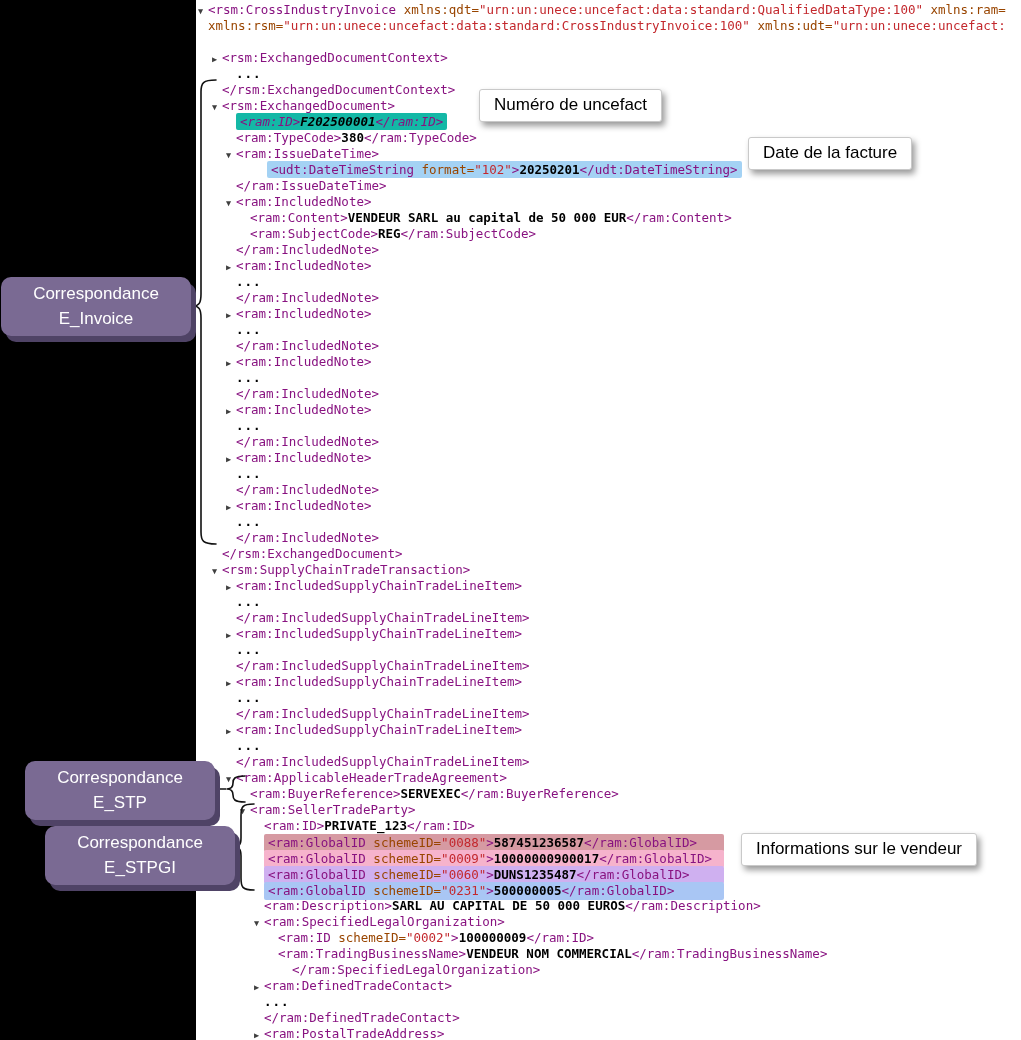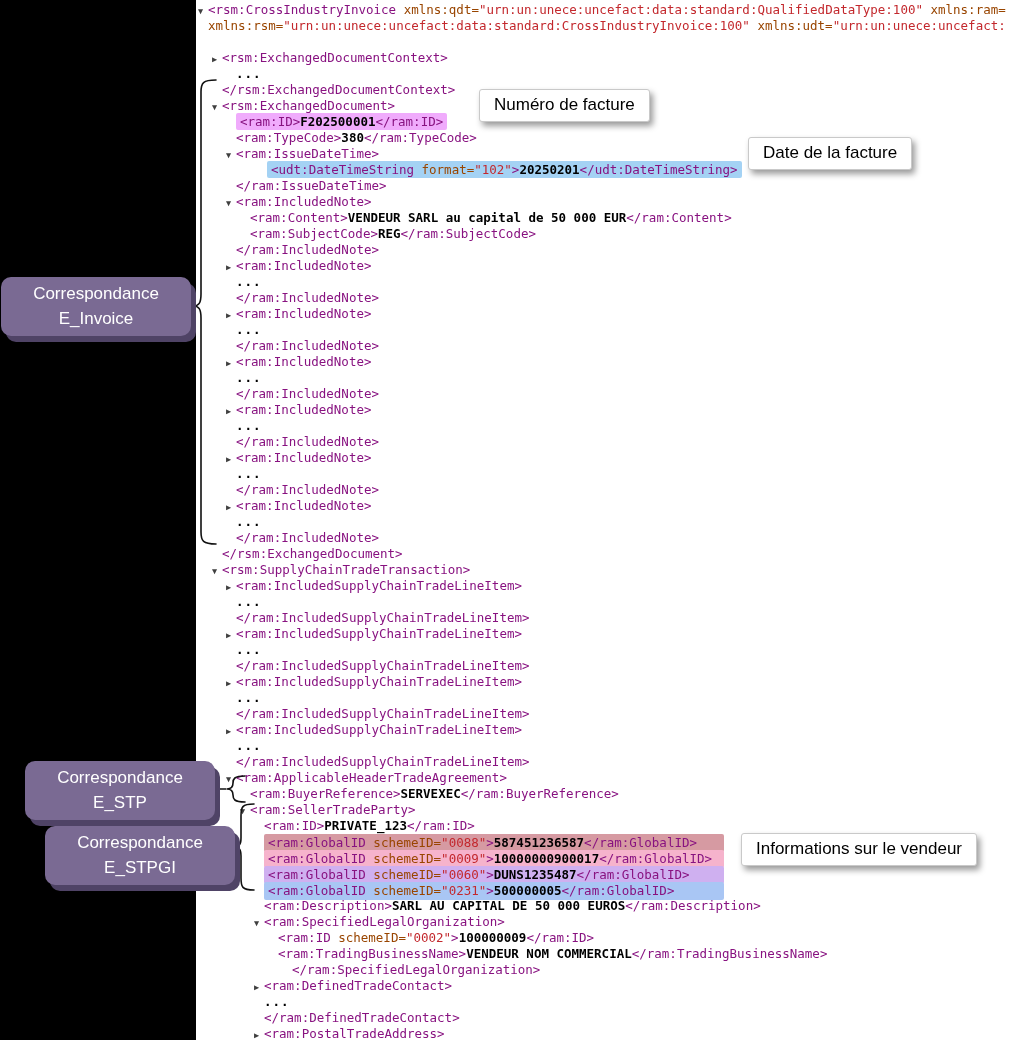--- a/index.html
+++ b/index.html
@@ -38,21 +38,21 @@
 <div class="black-strip"></div>
 
 <div class="xml-panel">
   <div id="code">
       <div class="line" style="padding-left: 2px;"><span class="arrow">▼</span><span class="tg">&lt;rsm:CrossIndustryInvoice</span><span class="an"> xmlns:qdt=</span><span class="av">"urn:un:unece:uncefact:data:standard:QualifiedDataType:100"</span><span class="an"> xmlns:ram=</span></div>
       <div class="line" style="padding-left: 2px;"><span class="arrow"></span><span class="an">xmlns:rsm=</span><span class="av">"urn:un:unece:uncefact:data:standard:CrossIndustryInvoice:100"</span><span class="an"> xmlns:udt=</span><span class="av">"urn:un:unece:uncefact:</span></div>
       <div class="line" style="padding-left: 16px; margin-top: 16px;"><span class="arrow">▶</span><span class="tg">&lt;rsm:ExchangedDocumentContext&gt;</span></div>
       <div class="line" style="padding-left: 30px;"><span class="arrow"></span><span class="dt">...</span></div>
       <div class="line" style="padding-left: 16px;"><span class="arrow"></span><span class="tg">&lt;/rsm:ExchangedDocumentContext&gt;</span></div>
       <div class="line" style="padding-left: 16px;"><span class="arrow">▼</span><span class="tg">&lt;rsm:ExchangedDocument&gt;</span></div>
-      <div class="line" style="padding-left: 30px;"><span class="arrow"></span><span class="hl" style="background: #f0abfc;"><span class="tg">&lt;ram:ID&gt;</span><span class="ct">F202500001</span><span class="tg">&lt;/ram:ID&gt;</span></span></div>
+      <div class="line" style="padding-left: 30px;"><span class="arrow"></span><span class="hl" style="background: #14b8a6; font-style: italic;"><span class="tg">&lt;ram:ID&gt;</span><span class="ct">F202500001</span><span class="tg">&lt;/ram:ID&gt;</span></span></div>
       <div class="line" style="padding-left: 30px;"><span class="arrow"></span><span class="tg">&lt;ram:TypeCode&gt;</span><span class="ct">380</span><span class="tg">&lt;/ram:TypeCode&gt;</span></div>
       <div class="line" style="padding-left: 30px;"><span class="arrow">▼</span><span class="tg">&lt;ram:IssueDateTime&gt;</span></div>
       <div class="line" style="padding-left: 61px;"><span class="arrow"></span><span class="hl" style="background: rgb(164, 210, 244);"><span class="tg">&lt;udt:DateTimeString</span><span class="an"> format=</span><span class="av">"102"</span><span class="tg">&gt;</span><span class="ct">20250201</span><span class="tg">&lt;/udt:DateTimeString&gt;</span></span></div>
       <div class="line" style="padding-left: 30px;"><span class="arrow"></span><span class="tg">&lt;/ram:IssueDateTime&gt;</span></div>
       <div class="line" style="padding-left: 30px;"><span class="arrow">▼</span><span class="tg">&lt;ram:IncludedNote&gt;</span></div>
       <div class="line" style="padding-left: 44px;"><span class="arrow"></span><span class="tg">&lt;ram:Content&gt;</span><span class="ct">VENDEUR SARL au capital de 50 000 EUR</span><span class="tg">&lt;/ram:Content&gt;</span></div>
       <div class="line" style="padding-left: 44px;"><span class="arrow"></span><span class="tg">&lt;ram:SubjectCode&gt;</span><span class="ct">REG</span><span class="tg">&lt;/ram:SubjectCode&gt;</span></div>
       <div class="line" style="padding-left: 30px;"><span class="arrow"></span><span class="tg">&lt;/ram:IncludedNote&gt;</span></div>
       <div class="line" style="padding-left: 30px;"><span class="arrow">▶</span><span class="tg">&lt;ram:IncludedNote&gt;</span></div>
       <div class="line" style="padding-left: 30px;"><span class="arrow"></span><span class="dt">...</span></div>
@@ -112,21 +112,21 @@
 </div>
 <div class="plabel" style="left:25px;top:761px;">
   <div>Correspondance</div>
   <div>E_STP</div>
 </div>
 <div class="plabel" style="left:45px;top:826px;">
   <div>Correspondance</div>
   <div>E_STPGI</div>
 </div>
 
-<div class="wlabel" style="left:479px;top:89px;">Numéro de facture</div>
+<div class="wlabel" style="left:479px;top:89px;">Numéro de uncefact</div>
 <div class="wlabel" style="left:748px;top:137px;">Date de la facture</div>
 <div class="wlabel" style="left:741px;top:833px;">Informations sur le vendeur</div>
 
 <svg class="brace" style="left:190px;top:76px;" width="28" height="472">
   <path d="M26,4 C13,4 11,7 11,16 L11,218 C11,227 9,230 3,230 C9,230 11,233 11,242 L11,456 C11,465 13,468 26,468"></path>
 </svg>
 <svg class="brace" style="left:213px;top:774px;" width="34" height="30">
   <path d="M3,15 L13,15"></path>
   <path d="M32,2 C21,2 20,5 20,9 C20,13 18,15 14,15 C18,15 20,17 20,21 C20,25 21,28 32,28"></path>
 </svg>

